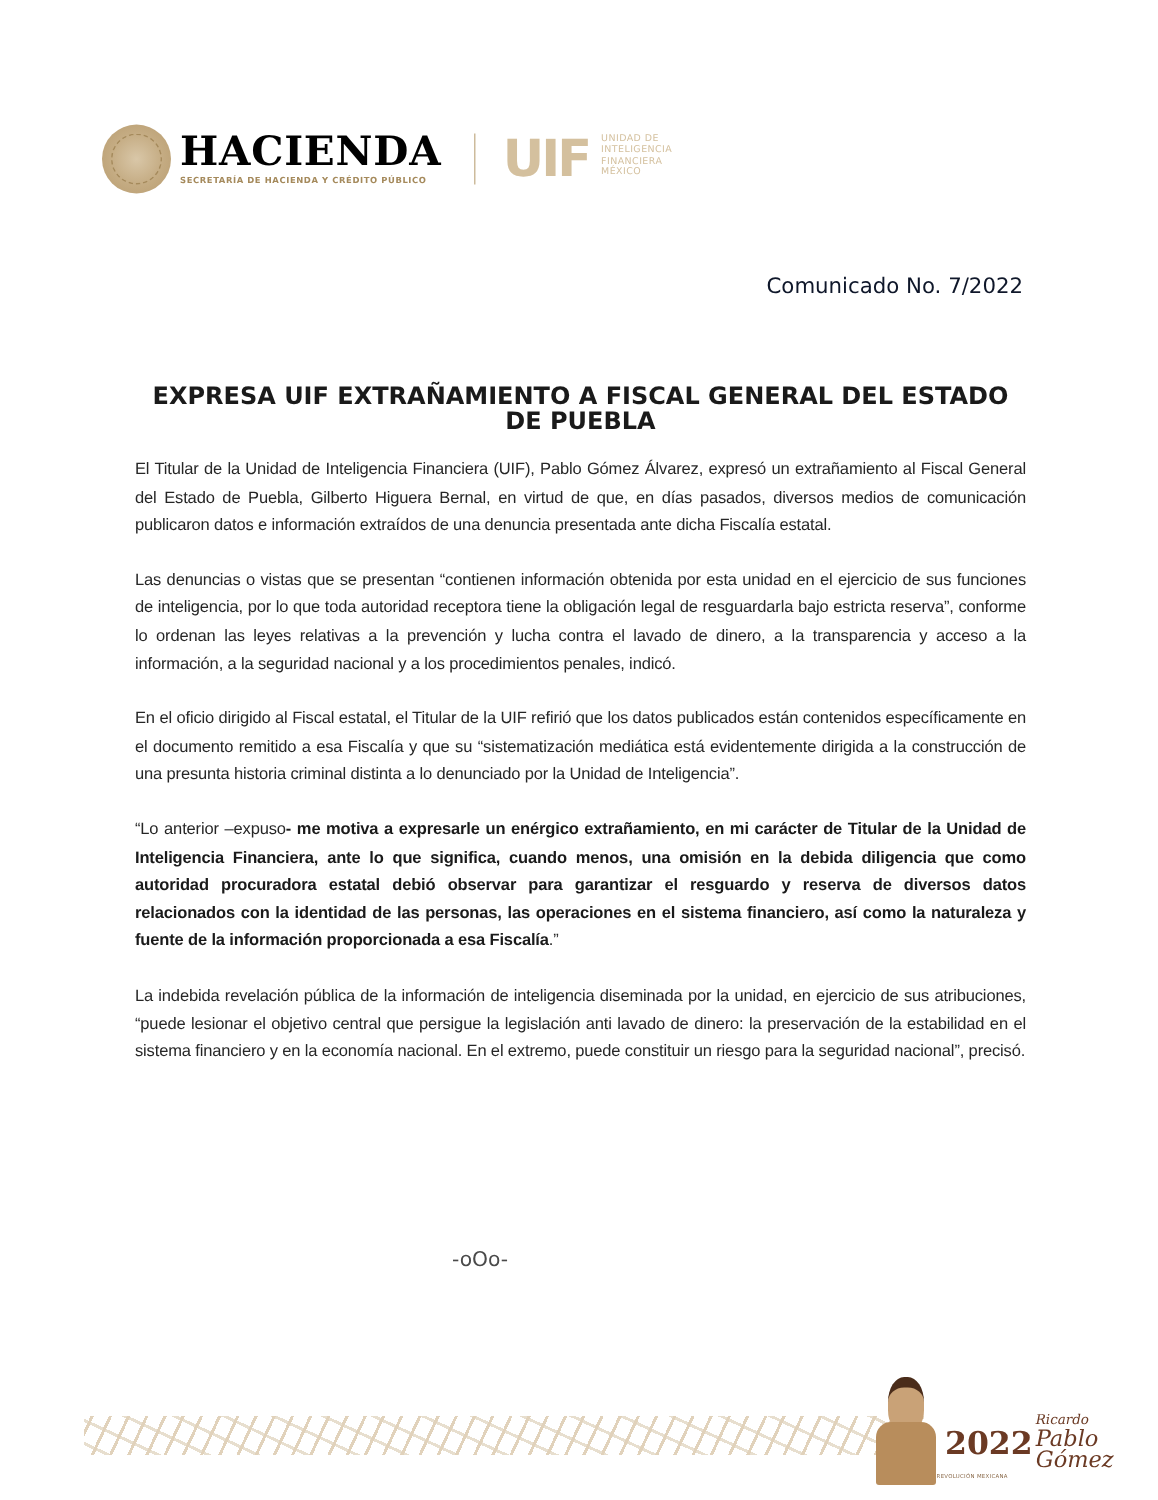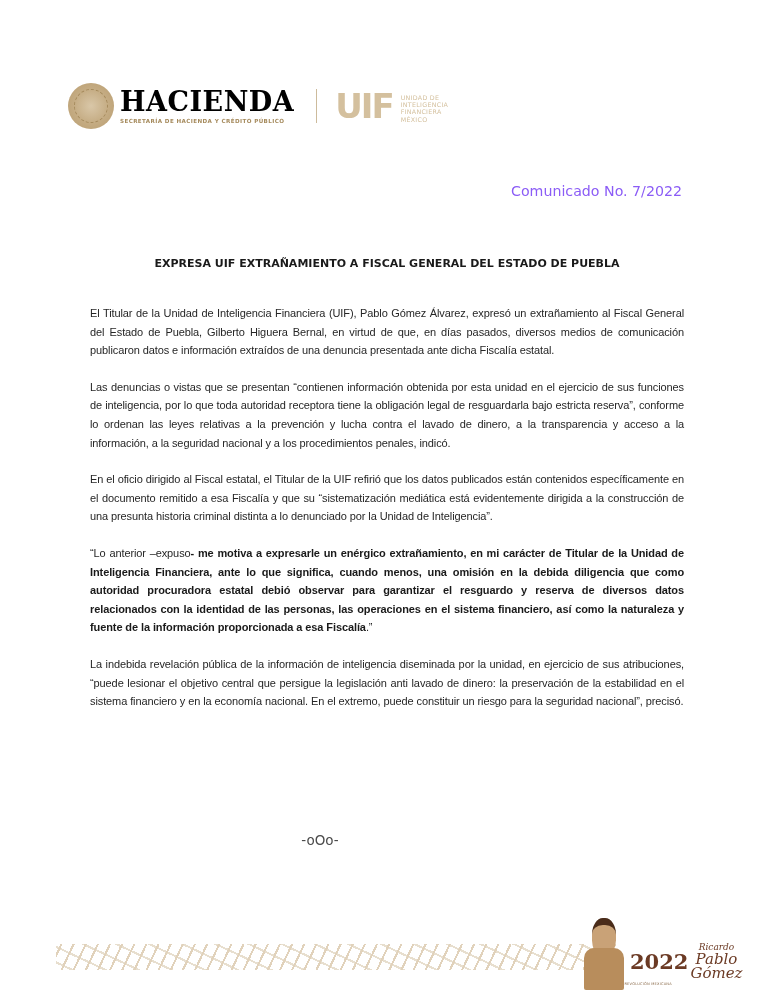--- a/index.html
+++ b/index.html
@@ -60,21 +60,21 @@
       margin-top: 2px;
     }
     .header-divider {
       width: 1px;
       height: 34px;
       background: #cdbb9c;
       margin: 0 18px 0 22px;
     }
     .uif-logo {
       display: flex;
-      align-items: flex-end;
+      align-items: flex-start;
     }
     .uif-mark {
       font-family: "DejaVu Sans", sans-serif;
       font-weight: bold;
       font-size: 34px;
       color: #d4c09e;
       letter-spacing: -2px;
       line-height: 34px;
       margin-right: 8px;
     }
@@ -86,31 +86,31 @@
       letter-spacing: 0.3px;
     }
     .comunicado {
       position: absolute;
       right: 90px;
       top: 182px;
       text-align: right;
       font-family: "DejaVu Sans", sans-serif;
       font-size: 14.2px;
       line-height: 19px;
-      color: #8b5cf6;
+      color: #0f172a;
     }
     .title {
       position: absolute;
       left: 90px;
       width: 594px;
       top: 255px;
       text-align: center;
       font-family: "DejaVu Sans", sans-serif;
       font-weight: bold;
-      font-size: 11px;
+      font-size: 16px;
       line-height: 17px;
       color: #1a1a1a;
     }
     .body {
       position: absolute;
       left: 90px;
       width: 594px;
       top: 304px;
       font-family: "Liberation Sans", sans-serif;
       font-size: 11px;
@@ -194,21 +194,20 @@
       line-height: 22px;
       margin-left: 44px;
     }
     .year-name {
       font-family: "DejaVu Serif", serif;
       font-style: italic;
       font-size: 9px;
       color: #6b3a24;
       line-height: 9px;
       margin-left: 2px;
-      text-align: center;
     }
     .year-name .big {
       font-size: 15px;
       line-height: 14px;
       display: block;
     }
     .year-sub {
       font-family: "DejaVu Sans", sans-serif;
       font-size: 3.6px;
       color: #8a6a4a;

